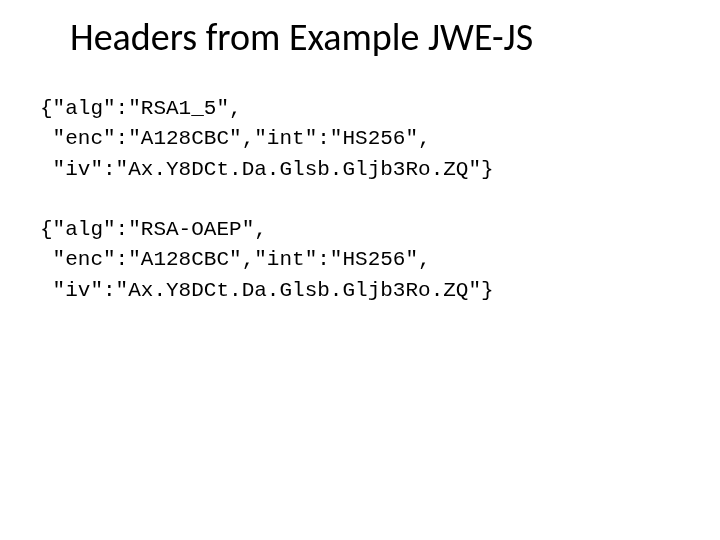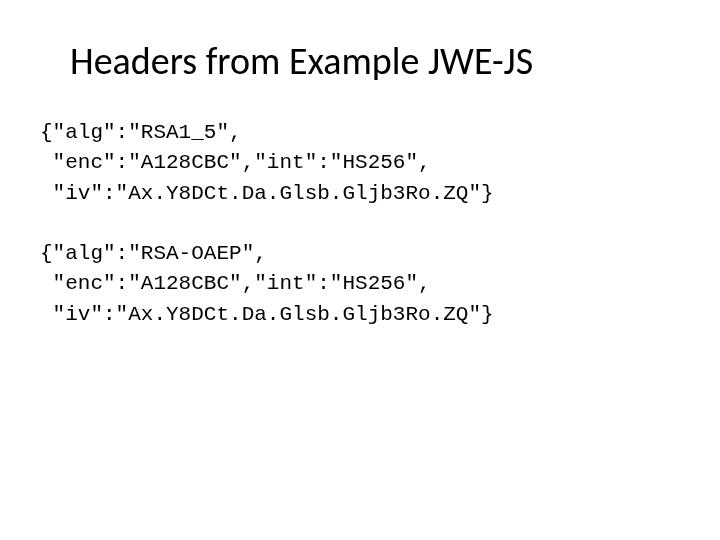--- a/index.html
+++ b/index.html
@@ -10,21 +10,21 @@
     background: #ffffff;
     font-family: Calibri, "Segoe UI", Arial, sans-serif;
     color: #000000;
     overflow: hidden;
   }
   .slide {
     width: 720px;
     height: 540px;
     position: relative;
     box-sizing: border-box;
-    padding: 40px 40px 40px 40px;
+    padding: 16px 40px 40px 40px;
   }
   .title {
     font-size: 38px;
     font-weight: 400;
     line-height: 1.15;
     text-align: left;
     margin: 0 0 34px 30px;
     letter-spacing: 0px;
   }
   .code-block {

